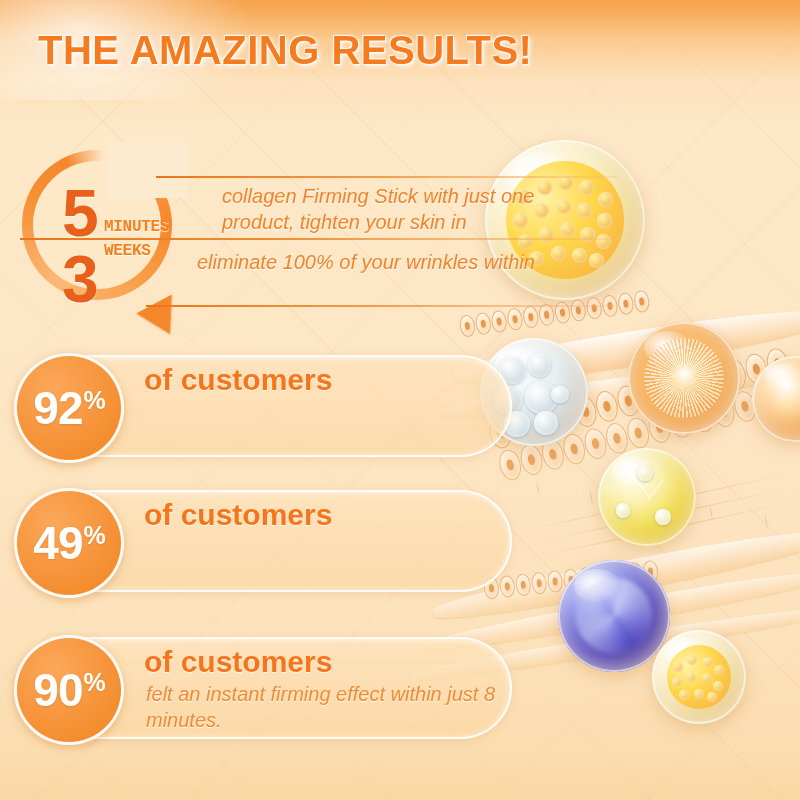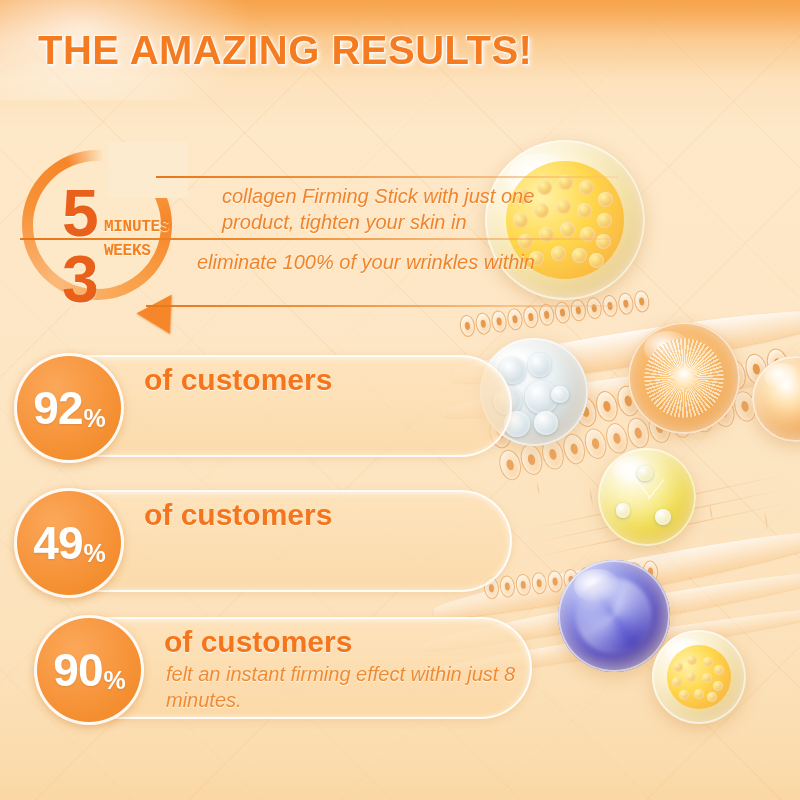--- a/index.html
+++ b/index.html
@@ -195,36 +195,36 @@
   
   .pill {
     position:absolute; left:18px; height:102px; width:494px;
     border-radius:51px;
     background:linear-gradient(180deg, rgba(253,226,186,.78), rgba(251,214,162,.62));
     border:2.5px solid rgba(255,255,255,.92);
     box-shadow:0 2px 8px rgba(219,160,96,.25), inset 0 1px 6px rgba(255,255,255,.7);
   }
   .pill.p1 { top:355px; }
   .pill.p2 { top:490px; }
-  .pill.p3 { top:617px;margin-left:20px; }
+  .pill.p3 { top:637px; }
 
   .badge {
     position:absolute; left:-6px; top:-4px;
     width:110px; height:110px; border-radius:50%;
     background:radial-gradient(circle at 36% 30%, #FBA busca, #F7963E 0%, #F58A2A 100%);
     background:radial-gradient(circle at 36% 30%, #FBA85A 0%, #F7963E 48%, #F0861F 100%);
     border:3px solid rgba(255,255,255,.95);
     box-shadow:0 3px 9px rgba(214,140,60,.42);
     display:flex; align-items:center; justify-content:center;
   }
   .badge .pct {
     color:#ffffff; font-weight:bold; font-size:46px; line-height:1;
     letter-spacing:-1px;
     text-shadow:0 1px 2px rgba(205,125,45,.55);
-    display:flex; align-items:flex-end;
+    display:flex; align-items:flex-start;
   }
   .badge .pct .sym { font-size:25px; margin-top:3px; margin-left:1px; }
 
   .pill-title {
     position:absolute; left:124px; top:6px;
     font-size:30px; font-weight:bold; color:#F4751B;
     text-shadow:0 1px 1px rgba(255,255,255,.85);
   }
   .pill-desc {
     position:absolute; left:126px; top:42px; width:370px;

